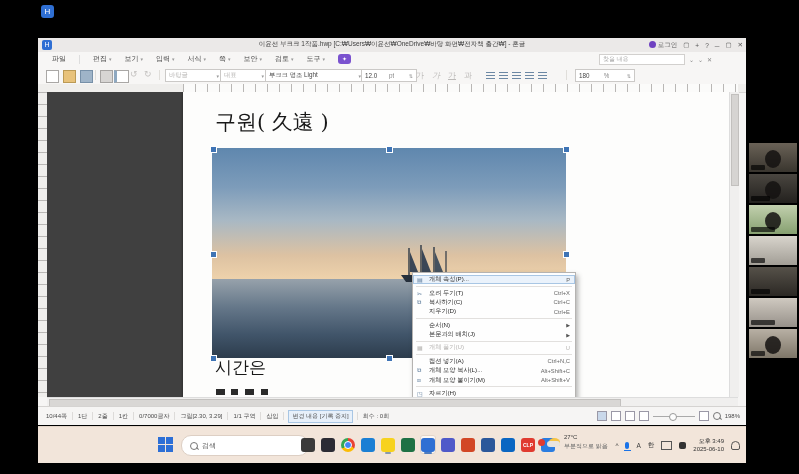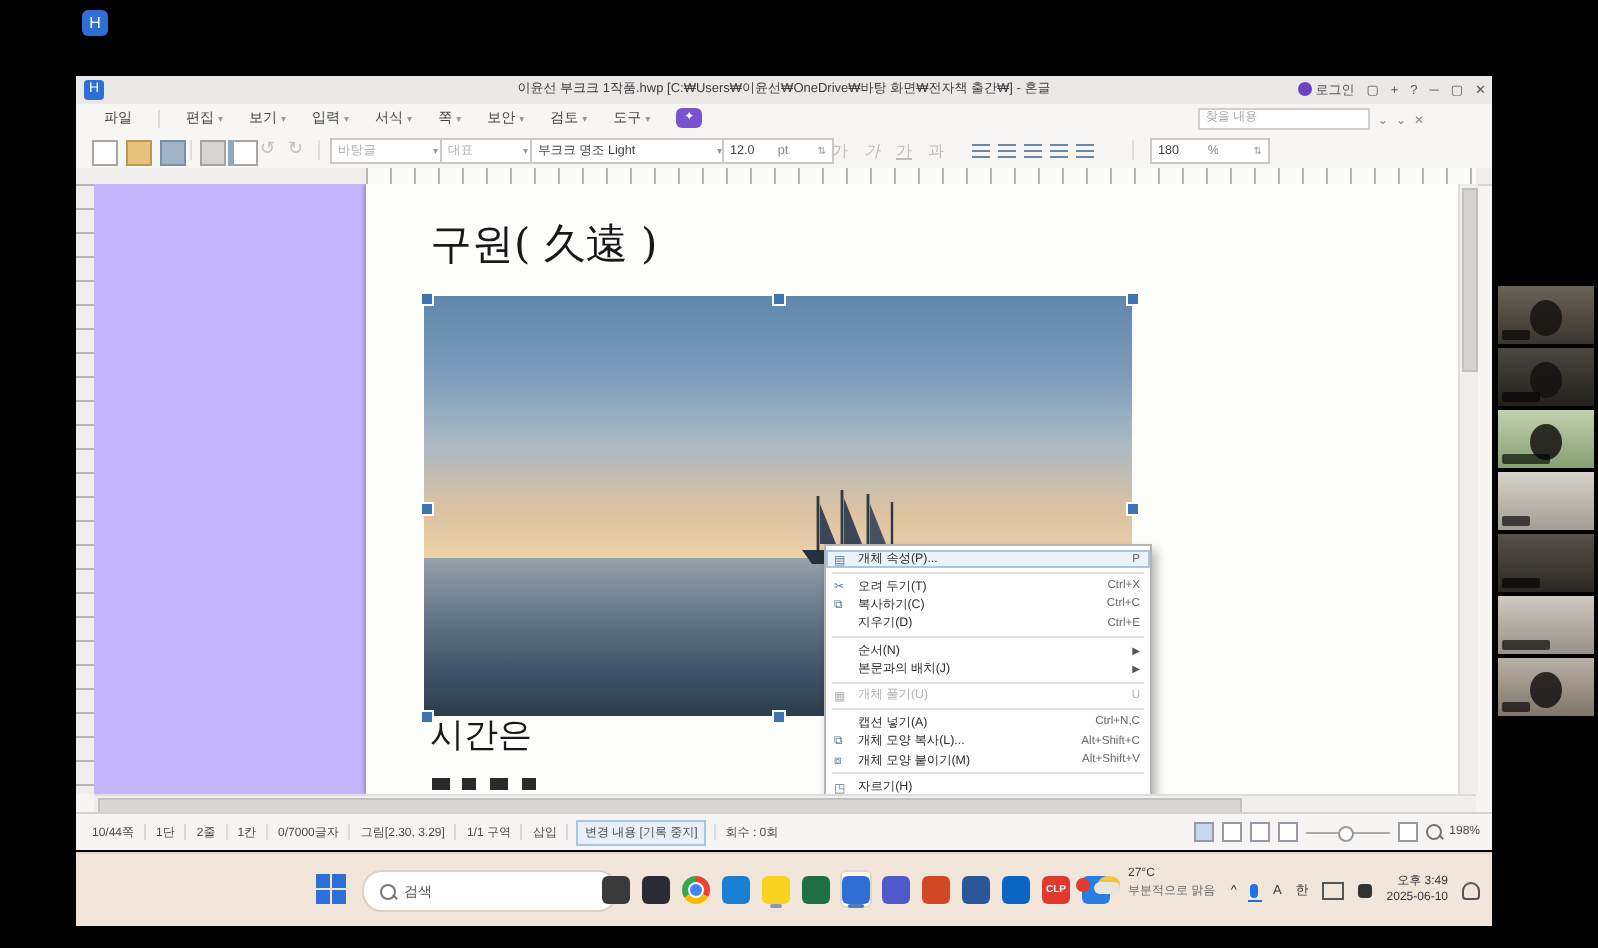--- a/index.html
+++ b/index.html
@@ -46,21 +46,21 @@
   .alg{position:absolute;top:6px;width:9px;height:7px;display:flex;flex-direction:column;justify-content:space-between;}
   .alg i{display:block;height:1px;background:#6c88a4;}
   .vsep{position:absolute;top:4px;width:1px;height:10px;background:#e0deda;}
 
   #ruler-h{left:0;top:46px;width:708px;height:8px;background:#efeeec;border-bottom:1px solid #d8d6d4;}
   #ruler-page{left:145px;top:0;width:555px;height:8px;background:#fbfbfa;
     background-image:repeating-linear-gradient(90deg,#b9b7b5 0 1px,transparent 1px 12px);}
   #ruler-v{left:0;top:54px;width:9px;height:305px;background:#efeeec;border-right:1px solid #d8d6d4;
     background-image:repeating-linear-gradient(180deg,#b9b7b5 0 1px,transparent 1px 12px);}
 
-  #docarea{left:9px;top:54px;width:691px;height:305px;background:#c4b5fd;overflow:hidden;}
+  #docarea{left:9px;top:54px;width:691px;height:305px;background:#404040;overflow:hidden;}
   #page{left:136px;top:0;width:560px;height:305px;background:#fdfdfc;box-shadow:-1px 0 2px rgba(0,0,0,.25);}
   #vscroll{left:691px;top:54px;width:9px;height:305px;background:#f0efee;border-left:1px solid #ddd;}
   #vthumb{left:1px;top:2px;width:6px;height:90px;background:#d6d4d2;border:1px solid #c2c0be;}
 
   .dots{position:absolute;height:4px;background-image:radial-gradient(#b9b7b5 0.7px,transparent 0.8px);
     background-size:14px 4px;background-position:2px 2px;}
 
   #doc-heading{left:32px;top:16px;font-family:"DejaVu Serif","Liberation Serif",serif;font-size:21px;color:#181818;}
   #doc-para{left:32px;top:264px;font-family:"DejaVu Serif","Liberation Serif",serif;font-size:17px;color:#181818;}
   .clip-glyph{position:absolute;top:297px;height:6px;background:#2a2a2a;}

